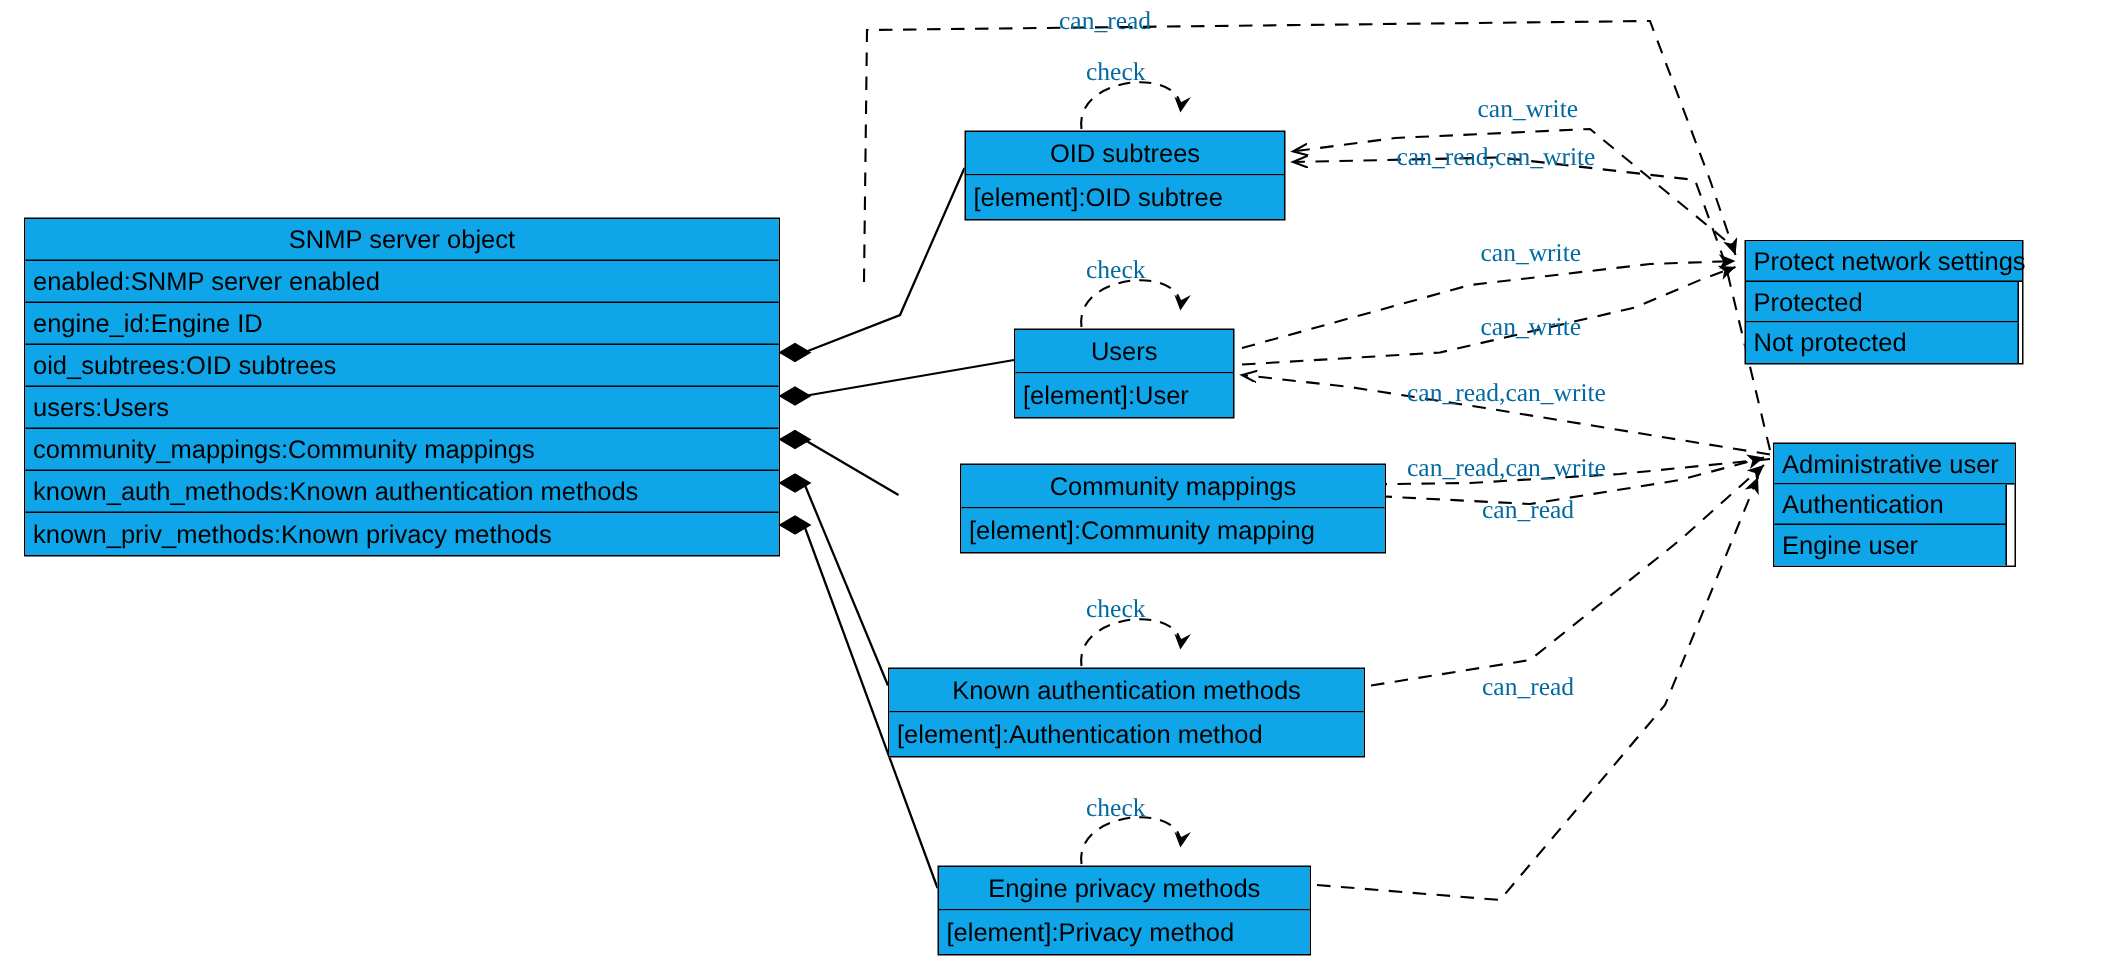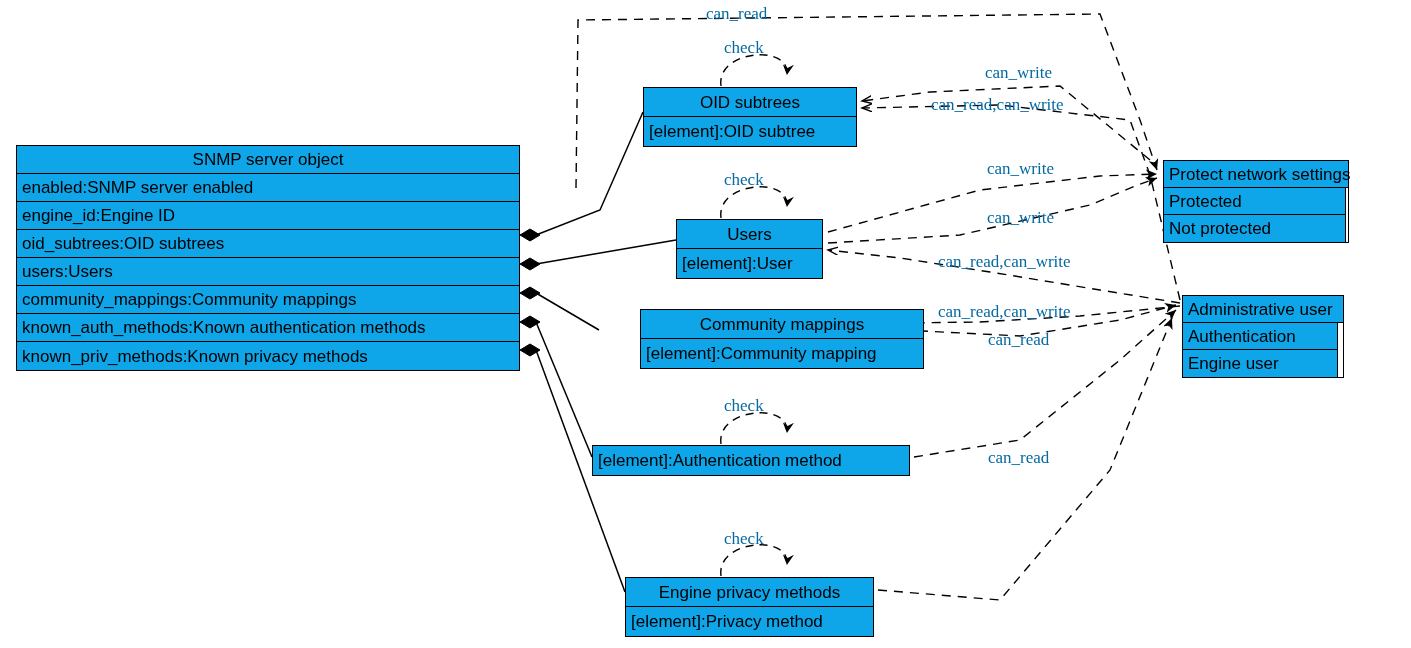--- a/index.html
+++ b/index.html
@@ -171,20 +171,21 @@
     <div class="uml-row uml-title">Users</div>
     <div class="uml-row uml-attr">[element]:User</div>
   </div>
 
   <div class="uml-box coll" id="box-community">
     <div class="uml-row uml-title">Community mappings</div>
     <div class="uml-row uml-attr">[element]:Community mapping</div>
   </div>
 
   <div class="uml-box coll" id="box-auth">
+    <div class="uml-row uml-title">Known authentication methods</div>
     <div class="uml-row uml-attr">[element]:Authentication method</div>
   </div>
 
   <div class="uml-box coll" id="box-priv">
     <div class="uml-row uml-title">Engine privacy methods</div>
     <div class="uml-row uml-attr">[element]:Privacy method</div>
   </div>
 
   <div class="uml-box enumbox" id="box-protect">
     <div class="uml-row uml-attr">Protect network settings</div>

